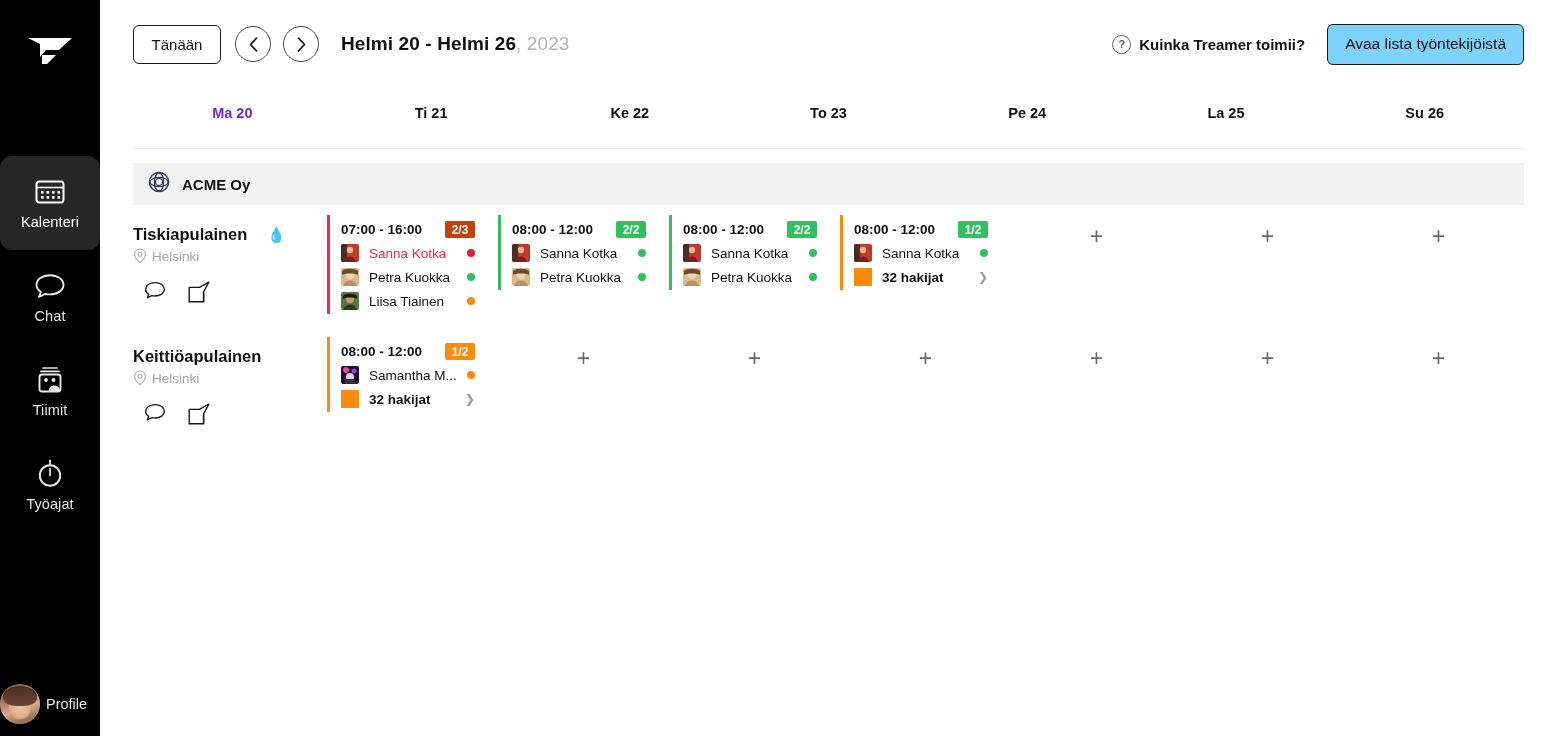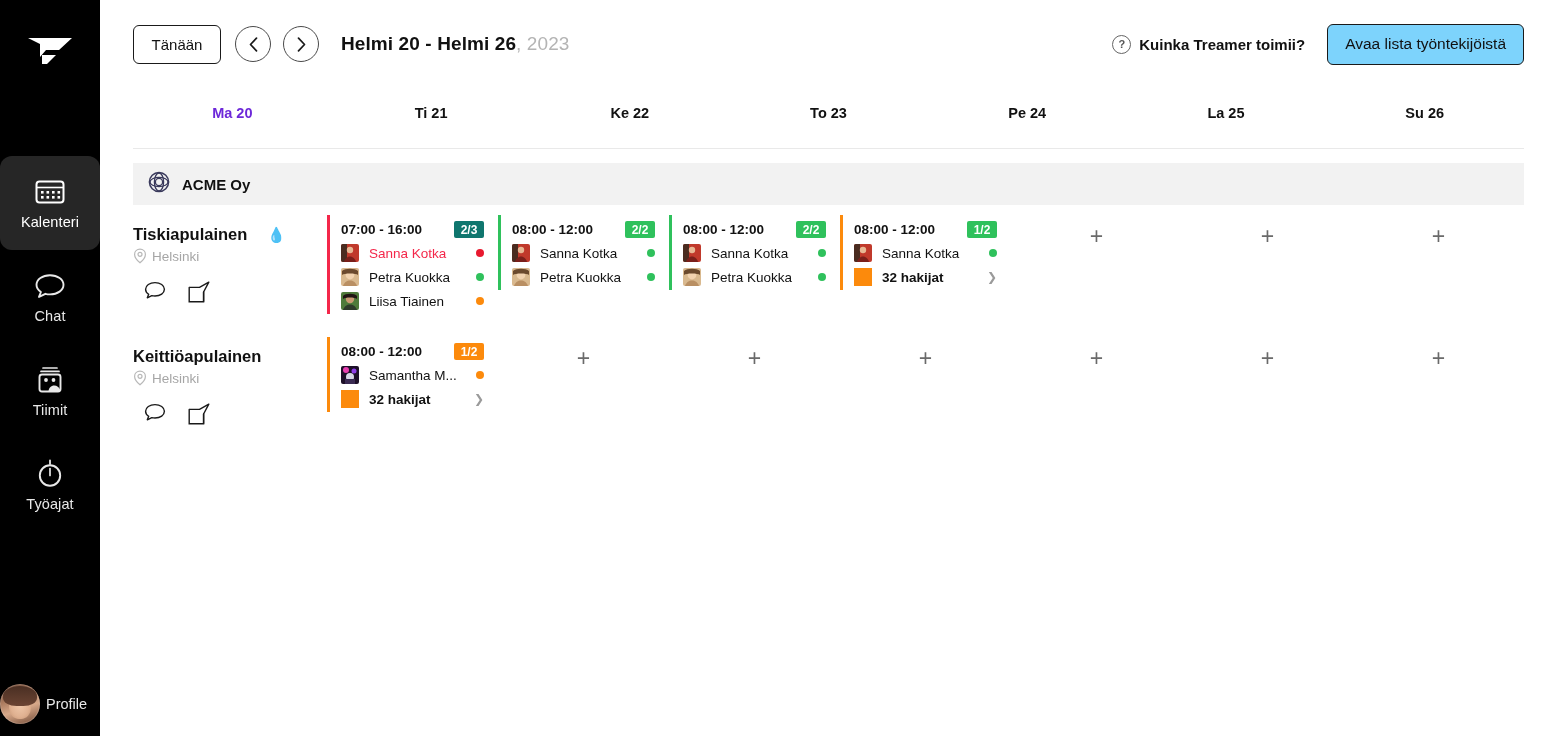--- a/index.html
+++ b/index.html
@@ -107,21 +107,21 @@
   .role-emoji { font-size:15px; line-height:1; }
   .role-loc { display:flex; align-items:center; gap:5px; margin-top:4px; }
   .role-loc span { font-size:13.5px; color:#a6a6a6; }
   .role-actions { display:flex; gap:22px; margin-top:17px; padding-left: 11px; }
   .role-actions .ic { cursor:pointer; }
 
   .grid { flex:1; display:flex; }
   .cell { flex:1; position:relative; min-height: 100px; }
   .plus { width:100%; height:44px; display:flex; align-items:flex-start; justify-content:center; padding-top:10px; color:#6a6a6a; font-size:23px; font-weight:300; cursor:pointer; line-height:1; }
 
-  .card { border-left: 3px solid #888; padding: 6px 0 4px 11px; cursor:pointer; }
+  .card { border-left: 3px solid #888; padding: 6px 9px 4px 11px; cursor:pointer; }
   .card-head { display:flex; align-items:center; }
   .card-time { font-size:13.5px; font-weight:bold; color:#111; }
   .badge {
     margin-left:auto; margin-right:14px; min-width:30px; height:17px; border-radius:2px;
     display:flex; align-items:center; justify-content:center; color:#fff; font-size:12px; font-weight:bold; padding:0 4px;
   }
   .person { display:flex; align-items:center; margin-top:6px; }
   .av { width:18px; height:18px; flex:0 0 18px; border-radius:2px; overflow:hidden; }
   .pname { margin-left:10px; font-size:13.5px; color:#111; white-space:nowrap; }
   .pname.red { color:#f4274a; }
@@ -289,21 +289,21 @@
           </span>
         </div>
       </div>
 
       <div class="grid">
 
         <div class="cell">
           <div class="card" style="border-left-color:#f4274a">
             <div class="card-head">
               <span class="card-time">07:00 - 16:00</span>
-              <span class="badge" style="background:#0f766e">2/3</span>
+              <span class="badge" style="background:#c2410c">2/3</span>
             </div>
             <div class="person">
               <span class="av"><svg width="18" height="18" viewBox="0 0 18 18">
                     <rect width="18" height="18" fill="#c0392b"></rect>
                     <rect x="0" y="0" width="6" height="18" fill="#4a2c20"></rect>
                     <circle cx="9" cy="6" r="3.2" fill="#e8b894"></circle>
                     <path d="M3 18c1-4 4-5.5 6-5.5s5 1.5 6 5.5z" fill="#7a1f1a"></path>
                   </svg></span>
               <span class="pname red">Sanna Kotka</span>
               <span class="dot" style="background:#e8192f"></span>

